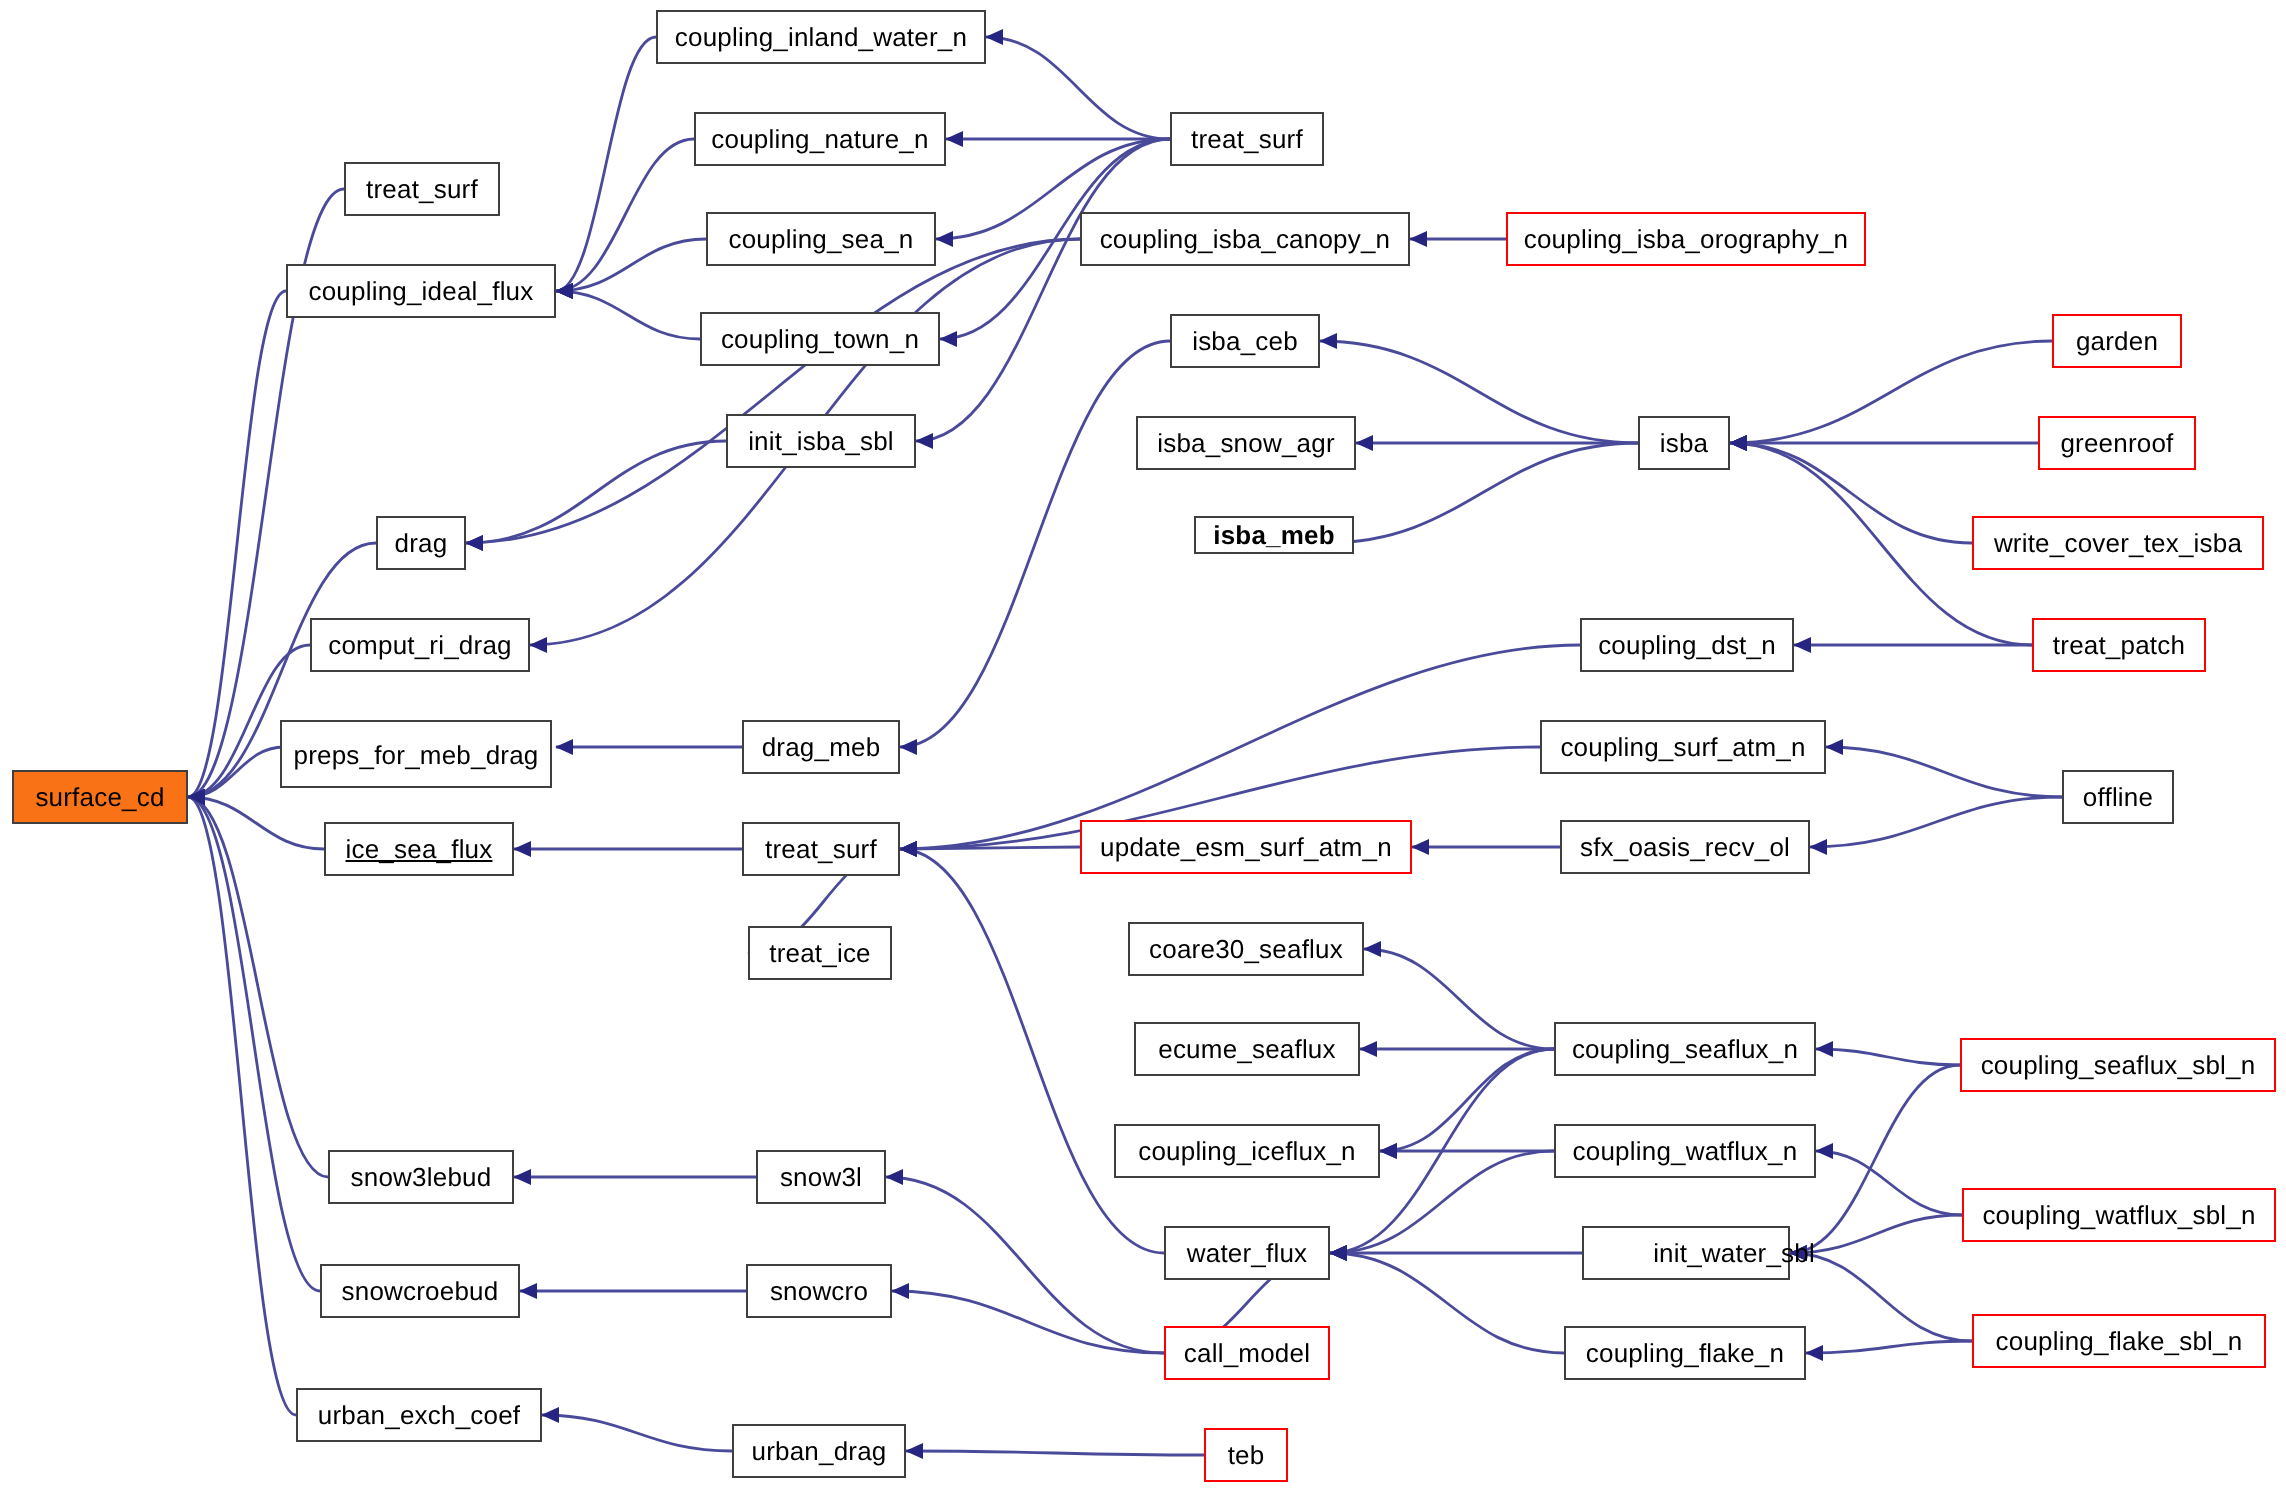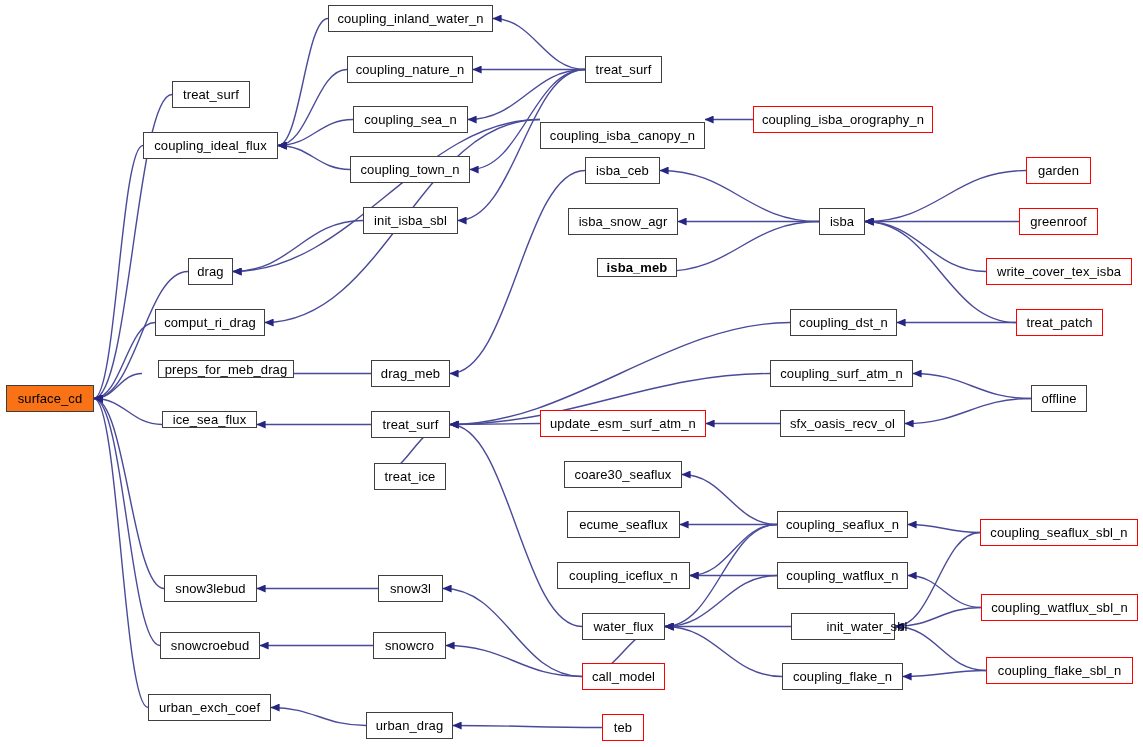--- a/index.html
+++ b/index.html
@@ -101,42 +101,42 @@
         <path d="M373,645.5 L260,645.5" marker-end="url(#ah)"></path>
         <path d="M366,725.5 C323.25,725.5 313.75,707.5 271,707.5" marker-end="url(#ah)"></path>
         <path d="M602,727.5 C534.95,727.5 520.05,725.5 453,725.5" marker-end="url(#ah)"></path>
       </g>
   </svg>
 <div class="node" style="left: 328px; top: 5px; width: 165px; height: 27px;">coupling_inland_water_n</div>
     <div class="node" style="left: 585px; top: 56px; width: 77px; height: 27px;">treat_surf</div>
     <div class="node" style="left: 347px; top: 56px; width: 126px; height: 27px;">coupling_nature_n</div>
     <div class="node" style="left: 172px; top: 81px; width: 78px; height: 27px;">treat_surf</div>
     <div class="node" style="left: 353px; top: 106px; width: 115px; height: 27px;">coupling_sea_n</div>
-    <div class="node" style="left: 540px; top: 106px; width: 165px; height: 27px; margin-top: 16px;">coupling_isba_canopy_n</div>
+    <div class="node" style="left: 540px; top: 106px; width: 165px; height: 27px;">coupling_isba_canopy_n</div>
     <div class="node red" style="left: 753px; top: 106px; width: 180px; height: 27px;">coupling_isba_orography_n</div>
     <div class="node" style="left: 143px; top: 132px; width: 135px; height: 27px;">coupling_ideal_flux</div>
     <div class="node" style="left: 350px; top: 156px; width: 120px; height: 27px;">coupling_town_n</div>
     <div class="node" style="left: 585px; top: 157px; width: 75px; height: 27px;">isba_ceb</div>
     <div class="node red" style="left: 1026px; top: 157px; width: 65px; height: 27px;">garden</div>
     <div class="node" style="left: 363px; top: 207px; width: 95px; height: 27px;">init_isba_sbl</div>
     <div class="node" style="left: 568px; top: 208px; width: 110px; height: 27px;">isba_snow_agr</div>
     <div class="node" style="left: 819px; top: 208px; width: 46px; height: 27px;">isba</div>
     <div class="node red" style="left: 1019px; top: 208px; width: 79px; height: 27px;">greenroof</div>
     <div class="node" style="left: 188px; top: 258px; width: 45px; height: 27px;">drag</div>
     <div class="node" style="left: 597px; top: 258px; width: 80px; height: 19px; font-weight: bold;">isba_meb</div>
     <div class="node red" style="left: 986px; top: 258px; width: 146px; height: 27px;">write_cover_tex_isba</div>
     <div class="node" style="left: 155px; top: 309px; width: 110px; height: 27px;">comput_ri_drag</div>
     <div class="node" style="left: 790px; top: 309px; width: 107px; height: 27px;">coupling_dst_n</div>
     <div class="node red" style="left: 1016px; top: 309px; width: 87px; height: 27px;">treat_patch</div>
-    <div class="node" style="left: 158px; top: 360px; width: 136px; height: 18px;">preps_for_meb_drag</div>
+    <div class="node" style="left: 140px; top: 360px; width: 136px; height: 34px;">preps_for_meb_drag</div>
     <div class="node" style="left: 371px; top: 360px; width: 79px; height: 27px;">drag_meb</div>
     <div class="node" style="left: 770px; top: 360px; width: 143px; height: 27px;">coupling_surf_atm_n</div>
     <div class="node focus" style="left: 6px; top: 385px; width: 88px; height: 27px;">surface_cd</div>
     <div class="node" style="left: 1031px; top: 385px; width: 56px; height: 27px;">offline</div>
-    <div class="node" style="left: 162px; top: 411px; width: 95px; height: 17px;">ice_sea_flux</div>
+    <div class="node" style="left: 162px; top: 411px; width: 95px; height: 27px; text-decoration: underline;">ice_sea_flux</div>
     <div class="node" style="left: 371px; top: 411px; width: 79px; height: 27px;">treat_surf</div>
     <div class="node red" style="left: 540px; top: 410px; width: 166px; height: 27px;">update_esm_surf_atm_n</div>
     <div class="node" style="left: 780px; top: 410px; width: 125px; height: 27px;">sfx_oasis_recv_ol</div>
     <div class="node" style="left: 374px; top: 463px; width: 72px; height: 27px;">treat_ice</div>
     <div class="node" style="left: 564px; top: 461px; width: 118px; height: 27px;">coare30_seaflux</div>
     <div class="node" style="left: 567px; top: 511px; width: 113px; height: 27px; text-align: center;">ecume_seaflux</div>
     <div class="node" style="left: 777px; top: 511px; width: 131px; height: 27px;">coupling_seaflux_n</div>
     <div class="node red" style="left: 980px; top: 519px; width: 158px; height: 27px;">coupling_seaflux_sbl_n</div>
     <div class="node" style="left: 557px; top: 562px; width: 133px; height: 27px;">coupling_iceflux_n</div>
     <div class="node" style="left: 777px; top: 562px; width: 131px; height: 27px;">coupling_watflux_n</div>

